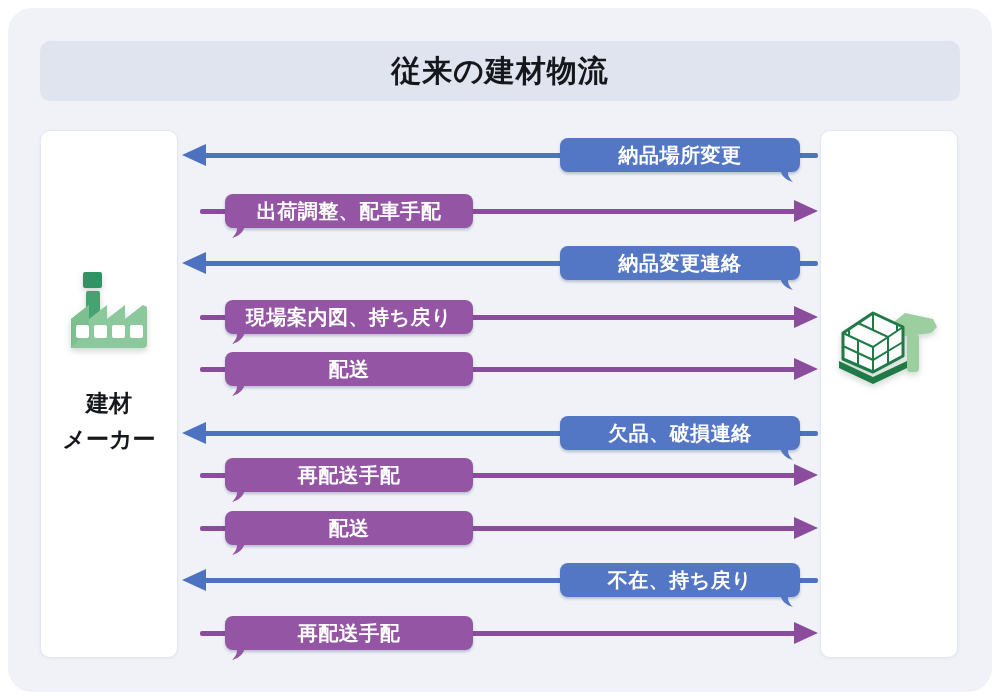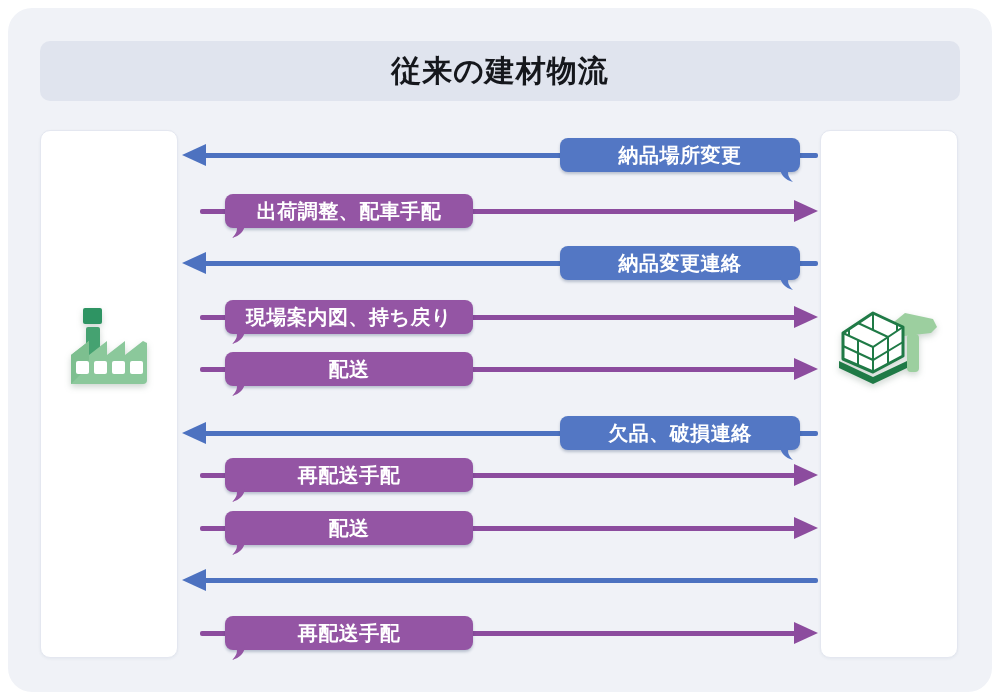--- a/index.html
+++ b/index.html
@@ -46,20 +46,24 @@
     <svg class="node-icon" width="94" height="82" viewBox="0 0 94 82">
       <rect x="21" y="2" width="19" height="16" rx="2" fill="#2e9463"></rect>
       <rect x="24" y="21" width="14" height="28" rx="2" fill="#45a271"></rect>
       <path d="M9,78 L9,49 L27,35 L27,49 L45,35 L45,49 L63,35 L63,49 L81,35 L85,37 L85,74 Q85,78 81,78 Z" fill="#8bc89b"></path>
       <path d="M9,78 L9,49 L27,35 L27,60 Z" fill="#7dbf8f"></path>
       <rect x="14" y="55" width="13" height="13" rx="2" fill="#ffffff"></rect>
       <rect x="32" y="55" width="13" height="13" rx="2" fill="#ffffff"></rect>
       <rect x="50" y="55" width="13" height="13" rx="2" fill="#ffffff"></rect>
       <rect x="68" y="55" width="13" height="13" rx="2" fill="#ffffff"></rect>
     </svg>
+    <div class="node-label">
+      <div>建材</div>
+      <div>メーカー</div>
+    </div>
   </div>
 
   <div class="node-box right">
     <svg class="node-icon" width="104" height="86" viewBox="0 0 104 86">
 
       <polygon points="52,22 68,9 96,15 100,23 94,29 58,33" fill="#9ccf9f"></polygon>
       <rect x="70" y="30" width="12" height="38" rx="4" fill="#9ccf9f"></rect>
 
       <polygon points="2,57 36,73 70,57 70,64 36,80 2,64" fill="#1f7a46"></polygon>
 
@@ -164,20 +168,26 @@
         <span>配送</span>
       <svg class="tail" width="16" height="14" viewBox="0 0 16 14">
           <path d="M14,0 C13,6 9,11 1,13 C6,8 7,4 5,0 Z" fill="#9455a4"></path>
         </svg>
     </div>
   </div>
 
   <div class="flow-row blue" style="top:563px">
     <div class="line"></div>
     <div class="head"></div>
+    <div class="bubble">
+        <span>不在、持ち戻り</span>
+      <svg class="tail" width="16" height="14" viewBox="0 0 16 14">
+          <path d="M14,0 C13,6 9,11 1,13 C6,8 7,4 5,0 Z" fill="#5377c4"></path>
+        </svg>
+    </div>
   </div>
 
   <div class="flow-row purple" style="top:616px">
     <div class="line"></div>
     <div class="head"></div>
     <div class="bubble">
         <span>再配送手配</span>
       <svg class="tail" width="16" height="14" viewBox="0 0 16 14">
           <path d="M14,0 C13,6 9,11 1,13 C6,8 7,4 5,0 Z" fill="#9455a4"></path>
         </svg>

